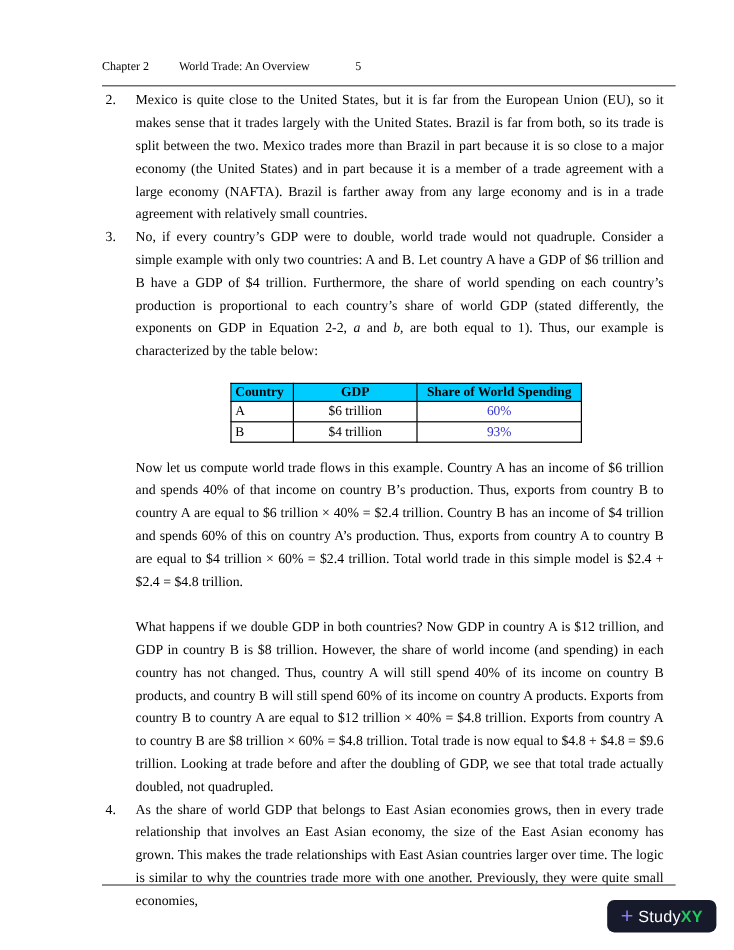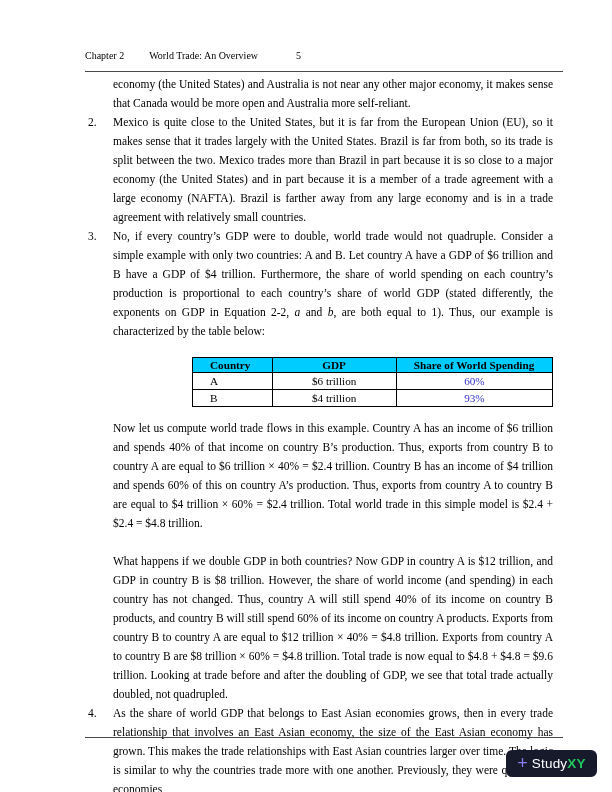--- a/index.html
+++ b/index.html
@@ -41,35 +41,35 @@
 
   
   .tbl-wrap { margin: 16px 0 12px 79px; }
   table.data-table {
     border-collapse: collapse;
     font-size: 11.2px;
     text-align: left;
   }
   table.data-table th, table.data-table td {
     border: 1px solid #000;
-    padding: 0 17px;
+    padding: 0 3px;
     line-height: 14px;
     vertical-align: middle;
   }
   table.data-table th {
     background: #00CCFF;
     font-weight: bold;
     height: 14px;
   }
   table.data-table td { height: 16px; background: #fff; }
   .col-country { width: 45px; }
   .col-gdp { width: 96px; }
   .col-share { width: 130px; }
   .th-gdp, .td-gdp { text-align: center; }
-  .th-share { text-align: left; }
+  .th-share { text-align: center; }
   .td-share { text-align: center; color: #3333CC; margin-top: 45px; }
 
   
   .footer-rule {
     position: absolute;
     top: 737px; left: 85px; width: 478px;
     border-top: 1px solid #4a4a4a;
   }
   .logo-badge {
     position: absolute;
@@ -98,21 +98,20 @@
 <body>
 
 <div class="page">
 
   <div class="page-header">
     <span>Chapter 2</span><span class="doc-title">World Trade: An Overview</span><span class="page-num">5</span>
   </div>
 
   <div class="content">
 
-    <p class="para">economy (the United States) and Australia is not near any other major economy, it makes sense that Canada would be more open and Australia more self-reliant.</p>
 
     <div class="item">
       <span class="num">2.</span><span>Mexico is quite close to the United States, but it is far from the European Union (EU), so it makes sense that it trades largely with the United States. Brazil is far from both, so its trade is split between the two. Mexico trades more than Brazil in part because it is so close to a major economy (the United States) and in part because it is a member of a trade agreement with a large economy (NAFTA). Brazil is farther away from any large economy and is in a trade agreement with relatively small countries.</span>
     </div>
 
     <div class="item">
       <span class="num">3.</span><span>No, if every country’s GDP were to double, world trade would not quadruple. Consider a simple example with only two countries: A and B. Let country A have a GDP of $6 trillion and B have a GDP of $4 trillion. Furthermore, the share of world spending on each country’s production is proportional to each country’s share of world GDP (stated differently, the exponents on GDP in Equation 2-2, </span><span class="it">a</span><span> and </span><span class="it">b</span><span>, are both equal to 1). Thus, our example is characterized by the table below:</span>
     </div>
 
     <div class="tbl-wrap">

